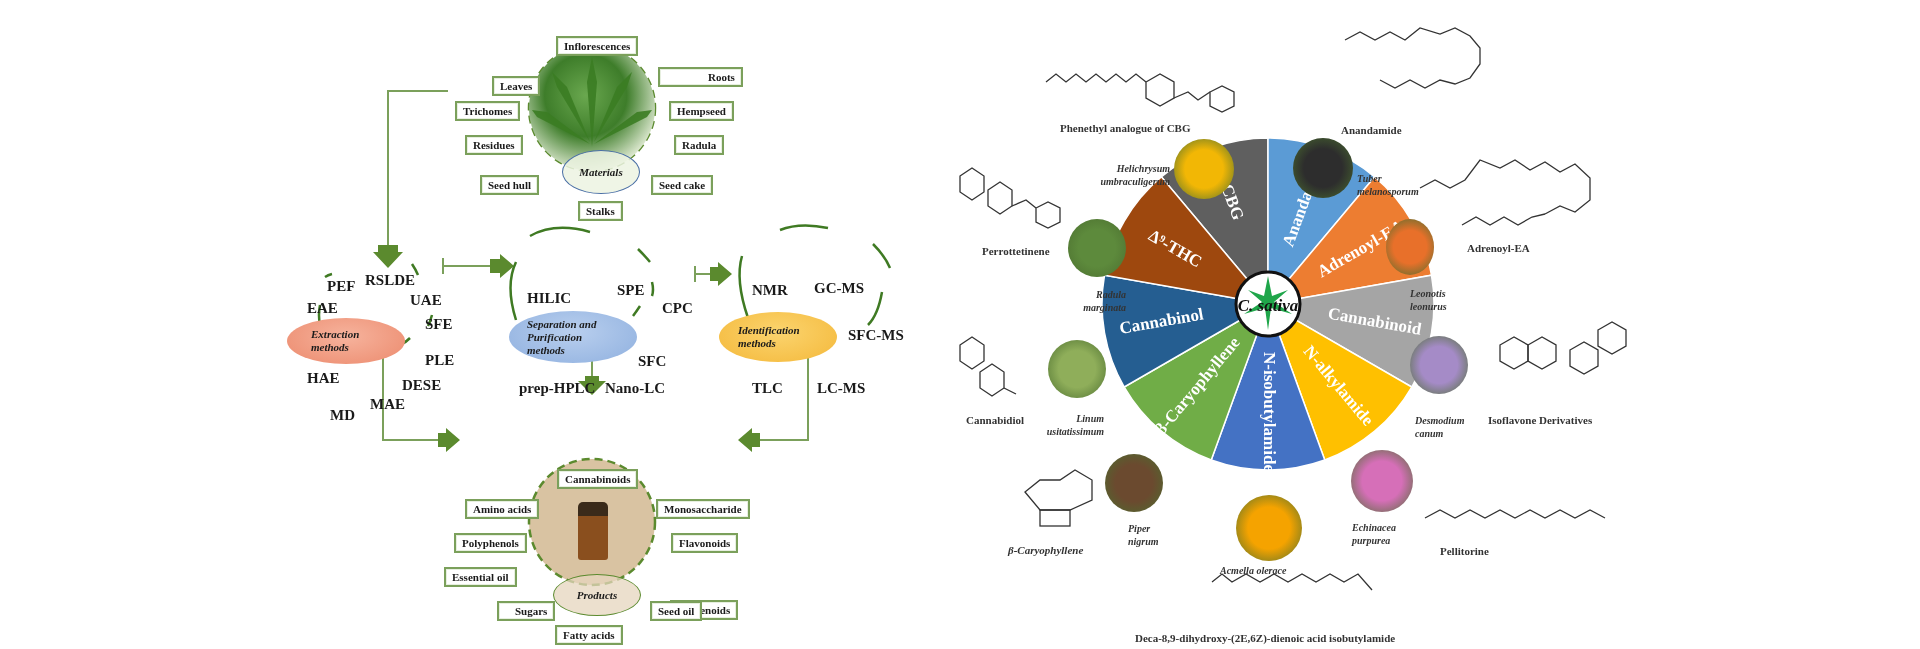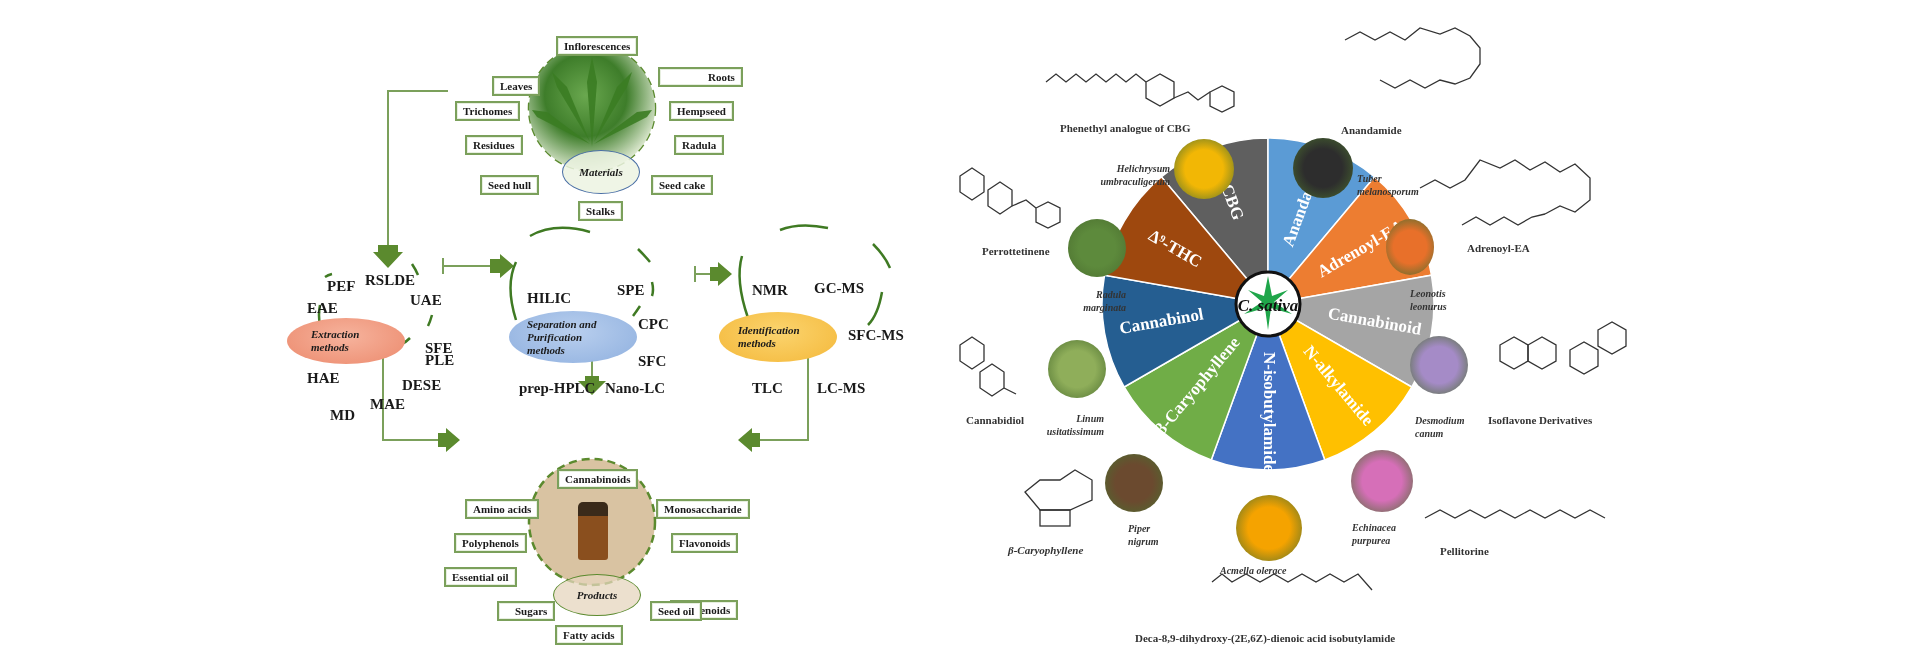--- a/index.html
+++ b/index.html
@@ -95,33 +95,33 @@
   <div class="box" style="left:651px;top:175px;">Seed cake</div>
   <div class="box" style="left:578px;top:201px;">Stalks</div>
 
   <div class="oval" style="left:287px;top:318px;width:118px;height:46px;background:radial-gradient(ellipse at 50% 40%, #f6b39d, #ec8a6d);">
     <span style="width:70px;">Extraction methods</span>
   </div>
   <div class="lbl" style="left:327px;top:278px;">PEF</div>
   <div class="lbl" style="left:365px;top:272px;">RSLDE</div>
   <div class="lbl" style="left:307px;top:300px;">EAE</div>
   <div class="lbl" style="left:410px;top:292px;">UAE</div>
-  <div class="lbl" style="left:425px;top:316px;margin-top:24px;">SFE</div>
+  <div class="lbl" style="left:425px;top:316px;">SFE</div>
   <div class="lbl" style="left:425px;top:352px;">PLE</div>
   <div class="lbl" style="left:307px;top:370px;">HAE</div>
   <div class="lbl" style="left:402px;top:377px;">DESE</div>
   <div class="lbl" style="left:330px;top:407px;">MD</div>
   <div class="lbl" style="left:370px;top:396px;">MAE</div>
 
   <div class="oval" style="left:509px;top:311px;width:128px;height:52px;background:radial-gradient(ellipse at 50% 40%, #b9cfee, #8fb0df);">
     <span style="width:92px;">Separation and Purification methods</span>
   </div>
   <div class="lbl" style="left:527px;top:290px;">HILIC</div>
   <div class="lbl" style="left:617px;top:282px;">SPE</div>
-  <div class="lbl" style="left:638px;top:316px;">CPC</div>
+  <div class="lbl" style="left:638px;top:300px;padding-left:24px;">CPC</div>
   <div class="lbl" style="left:638px;top:353px;">SFC</div>
   <div class="lbl" style="left:519px;top:380px;">prep-HPLC</div>
   <div class="lbl" style="left:605px;top:380px;">Nano-LC</div>
 
   <div class="oval" style="left:719px;top:312px;width:118px;height:50px;background:radial-gradient(ellipse at 50% 40%, #fbd46e, #f4b83a);">
     <span style="width:80px;">Identification methods</span>
   </div>
   <div class="lbl" style="left:752px;top:282px;">NMR</div>
   <div class="lbl" style="left:814px;top:280px;">GC-MS</div>
   <div class="lbl" style="left:848px;top:327px;">SFC-MS</div>

